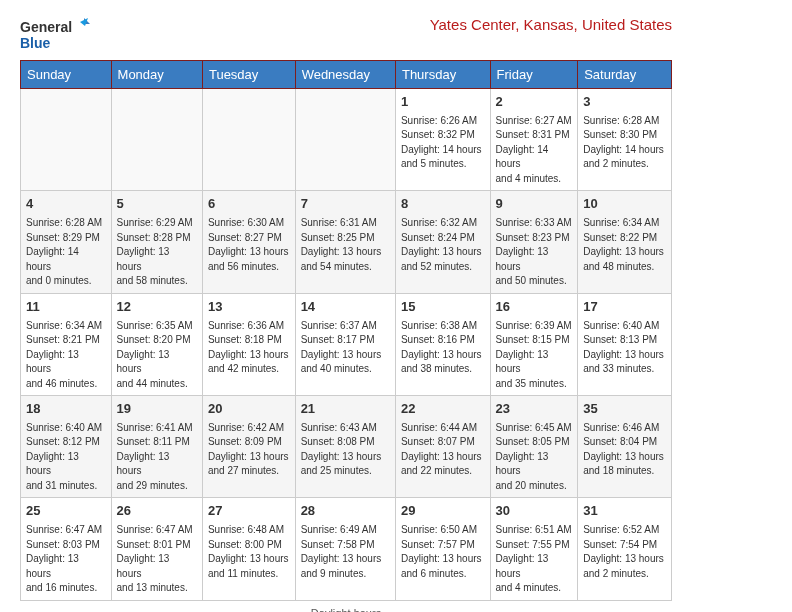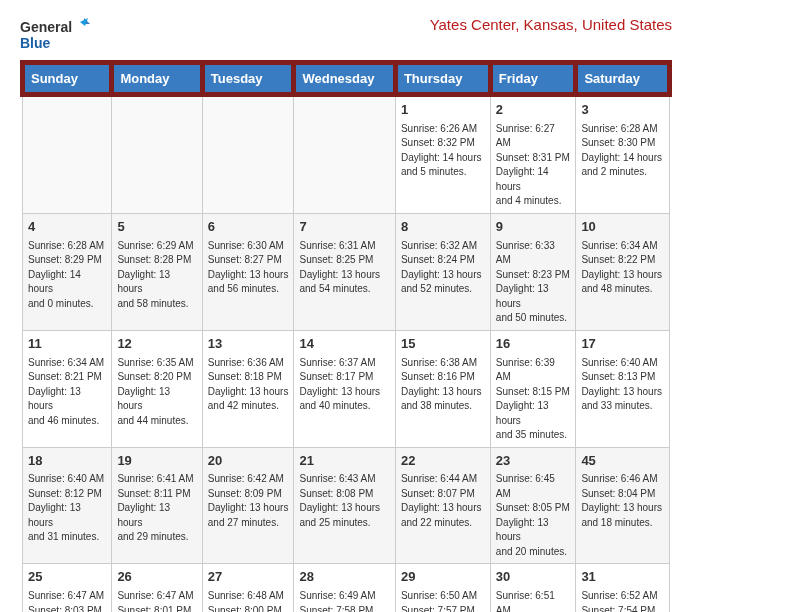--- a/index.html
+++ b/index.html
@@ -44,22 +44,22 @@
       border-collapse: collapse;
       font-size: 11px;
       margin-top: 6px;
     }
     .calendar thead tr th {
       background: #3a7cc1;
       color: #fff;
       text-align: left;
       padding: 6px 6px;
       font-size: 13px;
-      font-weight: bold;
-      border: 5px solid #7f1d1d;
+      font-weight: normal;
+      border: 1px solid #7f1d1d;
     }
     .calendar tbody tr td {
       border: 1px solid #ccc;
       vertical-align: top;
       padding: 4px 5px;
       width: 113px;
       min-height: 80px;
       background: #fff;
       line-height: 1.45;
     }
@@ -284,21 +284,21 @@
 and 22 minutes.</div>
           </td>
           <td>
             <span class="day-num">23</span>
             <div class="day-detail" style="white-space: pre-line;">Sunrise: 6:45 AM
 Sunset: 8:05 PM
 Daylight: 13 hours
 and 20 minutes.</div>
           </td>
           <td>
-            <span class="day-num">45</span>
+            <span class="day-num">35</span>
             <div class="day-detail" style="white-space: pre-line;">Sunrise: 6:46 AM
 Sunset: 8:04 PM
 Daylight: 13 hours
 and 18 minutes.</div>
           </td>
         </tr>
         <tr>
           <td>
             <span class="day-num">25</span>
             <div class="day-detail" style="white-space: pre-line;">Sunrise: 6:47 AM

